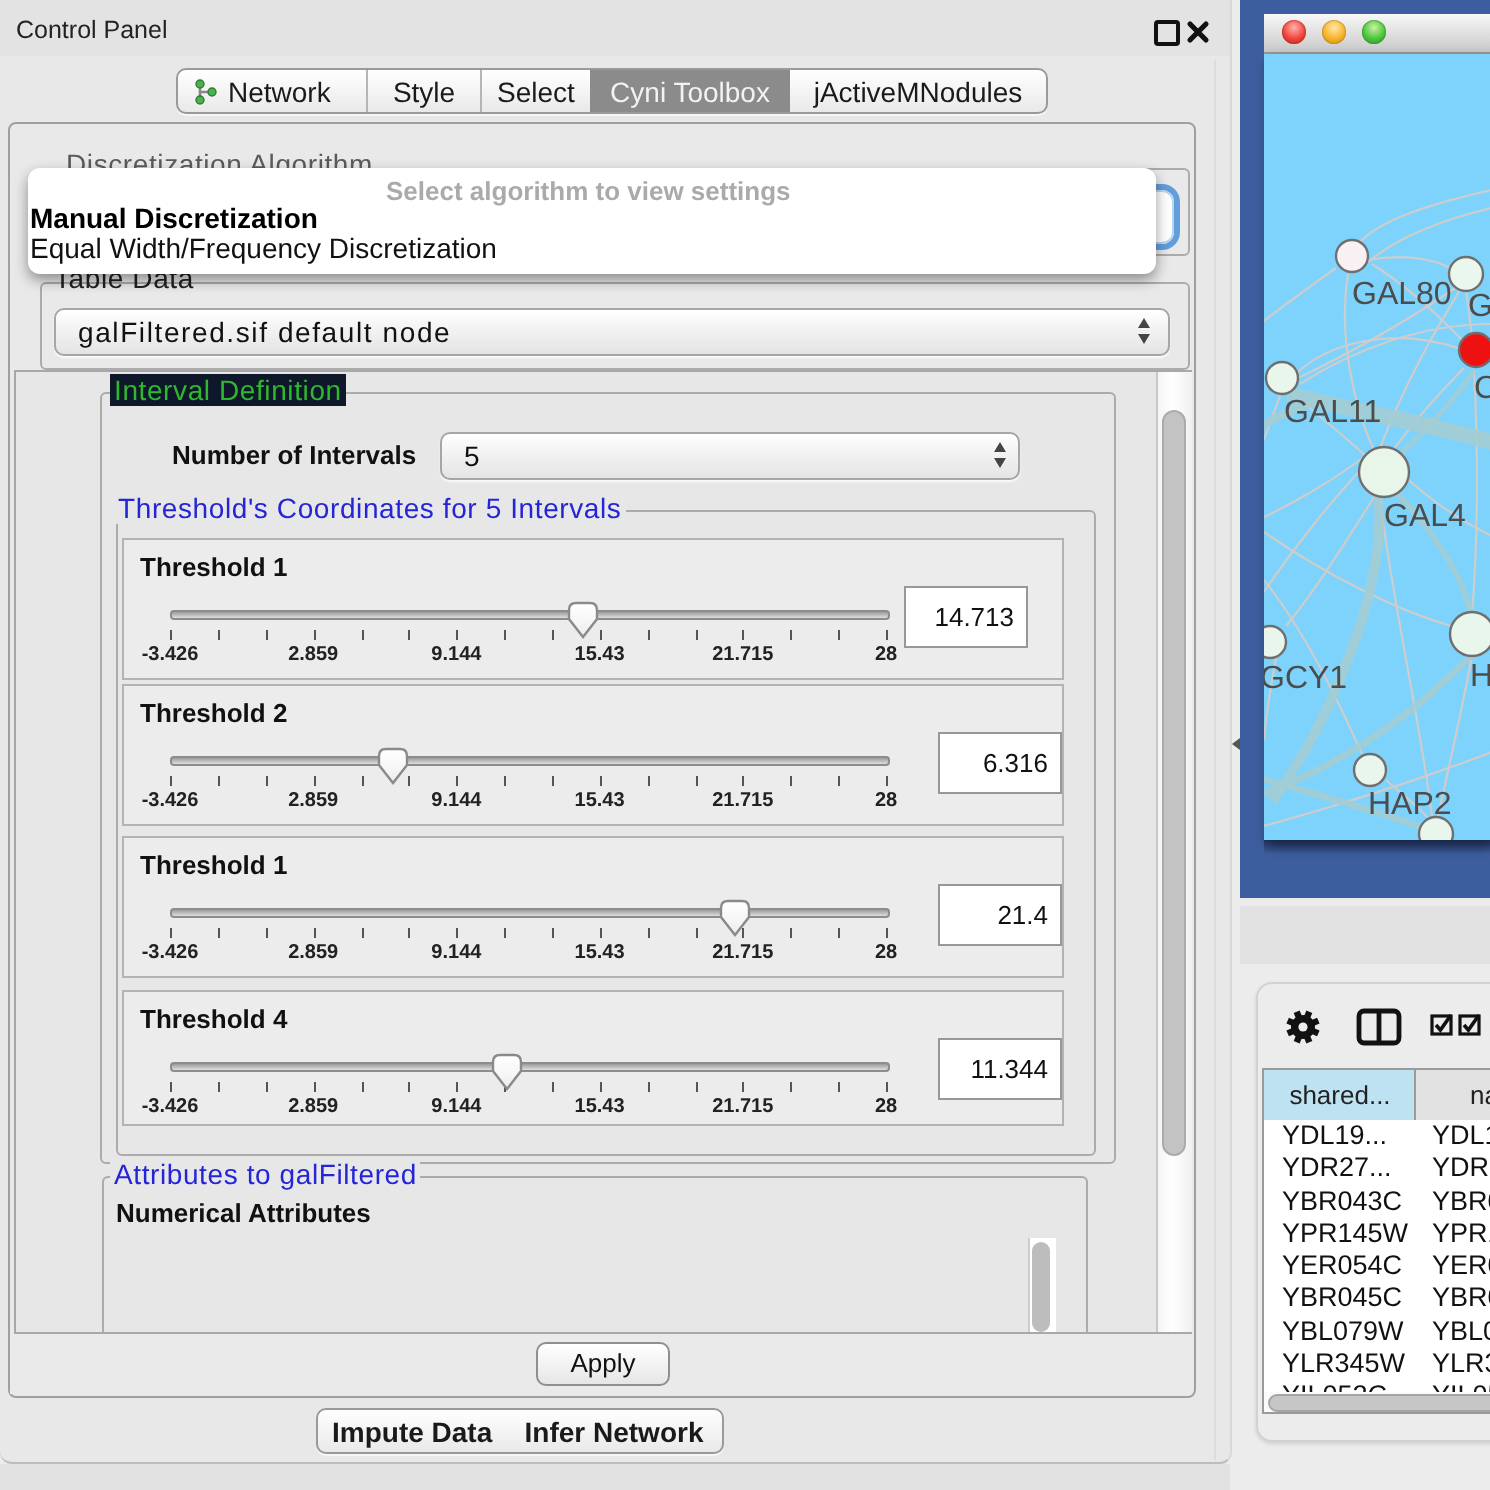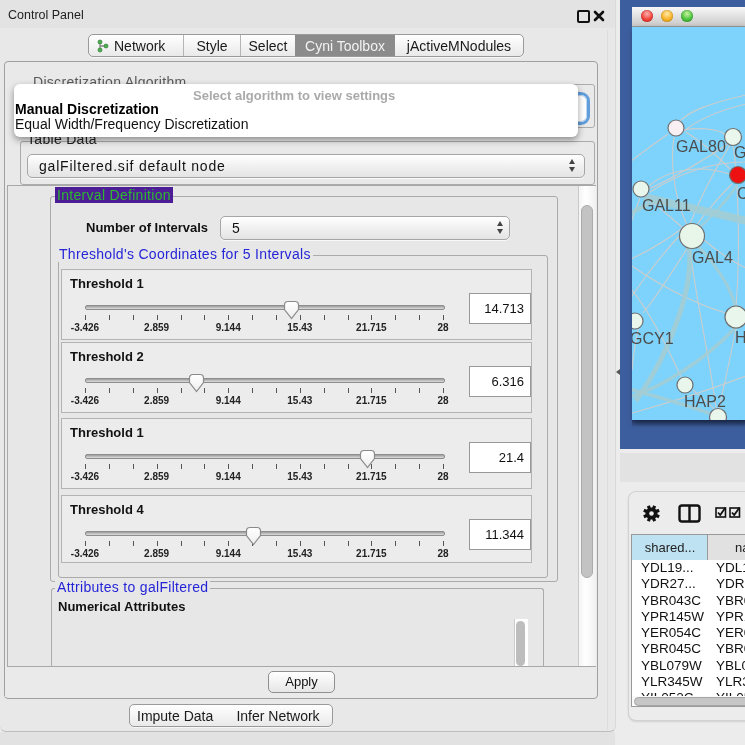--- a/index.html
+++ b/index.html
@@ -73,21 +73,21 @@
     <div class="ctext">galFiltered.sif default node</div>
     <div class="spin" style="right:8px;top:4px;"></div>
   </div>
 
   <div class="abs" style="left:7px;top:185px;width:589px;height:482px;background:#e7e7e7;border:1px solid #a8a8a8;box-sizing:border-box;"></div>
 
   <div class="abs" style="left:578px;top:186px;width:17px;height:480px;background:linear-gradient(90deg,#f4f4f4,#ffffff 40%,#f0f0f0);border-left:1px solid #c9c9c9;"></div>
   <div class="abs" style="left:581px;top:205px;width:12px;height:373px;background:#c3c3c3;border:1px solid #ababab;border-radius:7px;box-sizing:border-box;"></div>
 
   <div class="group" style="left:50px;top:196px;width:506px;height:384px;"></div>
-  <div class="gtitle" style="left:55px;top:187px;color:#2eb82e;background:#4c1d95;">Interval Definition</div>
+  <div class="gtitle" style="left:55px;top:187px;color:#2eb82e;background:#0f172a;">Interval Definition</div>
   <div class="abs b" style="left:86px;top:220px;font-size:13px;color:#111;">Number of Intervals</div>
   <div class="combo" style="left:220px;top:216px;width:288px;height:22px;">
     <div class="ctext">5</div>
     <div class="spin" style="right:5px;top:4px;"></div>
   </div>
 
   <div class="group" style="left:58px;top:255px;width:488px;height:321px;"></div>
   <div class="gtitle" style="left:57px;top:246px;color:#2525d8;background:#e7e7e7;">Threshold's Coordinates for 5 Intervals</div>
 
   <div id="thresholds">
@@ -124,21 +124,21 @@
       <svg style="position:absolute;left:283.1px;top:300px;" width="17" height="21" viewBox="0 0 17 21">
         <defs>
           <linearGradient id="tg269" x1="0" y1="0" x2="0" y2="1">
             <stop offset="0" stop-color="#ffffff"></stop>
             <stop offset="0.5" stop-color="#f7f7f7"></stop>
             <stop offset="1" stop-color="#ececec"></stop>
           </linearGradient>
         </defs>
         <path d="M1.5 5 Q1.5 1.5 5 1.5 L12 1.5 Q15.5 1.5 15.5 5 L15.5 9.5 L8.5 18.5 L1.5 9.5 Z" fill="url(#tg269)" stroke="#8a8a8a" stroke-width="1.2"></path>
       </svg>
-      <div class="vbox" style="left:469px;top:293px;width:54px;height:29px;line-height:29px;padding-right:6px;">14.713</div>
+      <div class="vbox" style="left:452px;top:293px;width:54px;height:29px;line-height:29px;padding-right:6px;">14.713</div>
       <div class="tpanel" style="left:61px;top:342px;width:471px;height:71px;box-sizing:border-box;">
         <div class="ptitle">Threshold 2</div>
       </div>
       <div class="track" style="left:85px;top:378px;width:358px;"></div>
       <div class="ticks" style="left:85px;top:388px;width:358px;height:6px;">
         <div style="position:absolute;left:0.0px;top:0;width:1px;height:5px;background:#555;"></div>
         <div style="position:absolute;left:23.9px;top:0;width:1px;height:5px;background:#555;"></div>
         <div style="position:absolute;left:47.7px;top:0;width:1px;height:5px;background:#555;"></div>
         <div style="position:absolute;left:71.6px;top:0;width:1px;height:5px;background:#555;"></div>
         <div style="position:absolute;left:95.5px;top:0;width:1px;height:5px;background:#555;"></div>
@@ -261,21 +261,21 @@
   <div class="gtitle" style="left:55px;top:579px;color:#2525d8;background:#e7e7e7;">Attributes to galFiltered</div>
   <div class="abs b" style="left:58px;top:599px;font-size:13px;color:#111;">Numerical Attributes</div>
   <div class="abs" style="left:514px;top:619px;width:13px;height:47px;background:#fff;border-left:1px solid #ccc;"></div>
   <div class="abs" style="left:516px;top:621px;width:9px;height:45px;background:#bdbdbd;border-radius:5px;"></div>
 
   <div class="abs" style="left:5px;top:667px;width:590px;height:30px;background:#eaeaea;"></div>
   <div class="abs" style="left:268px;top:671px;width:65px;height:20px;border:1px solid #8f8f8f;border-radius:5px;background:linear-gradient(#ffffff,#e6e6e6);text-align:center;font-size:13px;color:#111;line-height:19px;">Apply</div>
 
   <div class="abs" style="left:0;top:732px;width:615px;height:13px;background:#e2e2e2;"></div>
 
-  <div class="seg" style="left:129px;top:704px;height:21px;">
+  <div class="seg" style="left:158px;top:704px;height:21px;font-weight:bold;">
     <div class="tab" style="width:94px;justify-content:flex-start;padding-left:7px;box-sizing:border-box;">Impute Data</div>
     <div class="tab" style="width:108px;">Infer Network</div>
   </div>
 
   <div class="abs" style="left:14px;top:84px;width:564px;height:53px;background:#fff;border-radius:6px;box-shadow:0 3px 7px rgba(0,0,0,.4);"></div>
   <div class="abs" style="left:193px;top:88px;font-size:13px;font-weight:bold;color:#aaa;">Select algorithm to view settings</div>
   <div class="abs b" style="left:15px;top:101px;font-size:14px;color:#000;">Manual Discretization</div>
   <div class="abs" style="left:15px;top:116px;font-size:14px;color:#111;">Equal Width/Frequency Discretization</div>
 
   <div class="abs" style="left:607px;top:30px;width:1px;height:700px;background:#dcdcdc;"></div>

